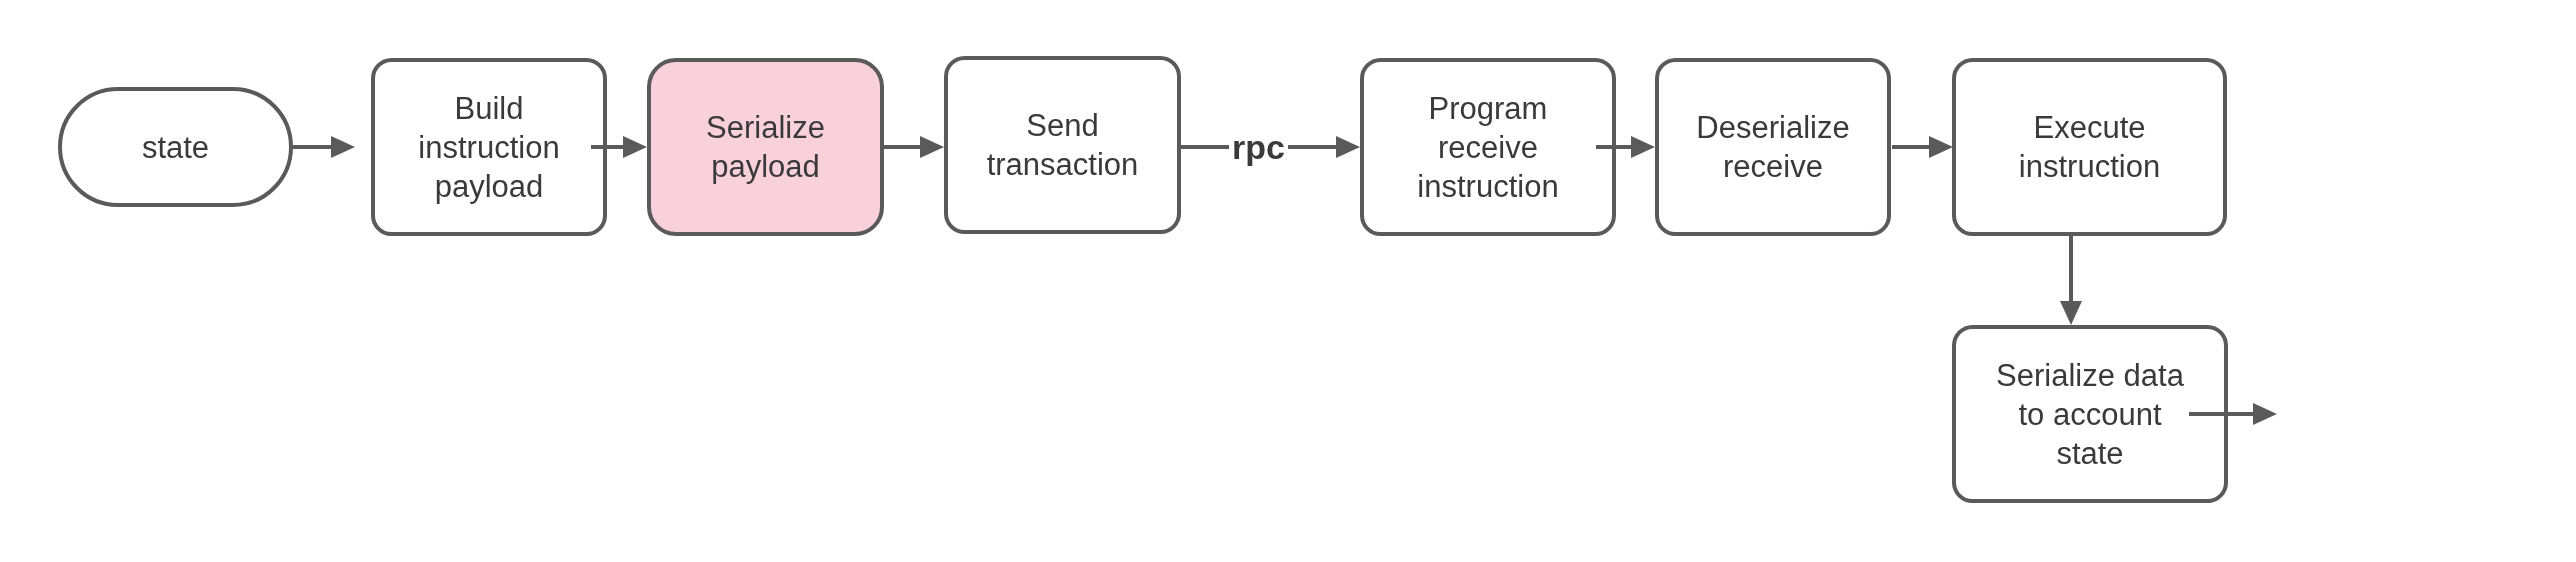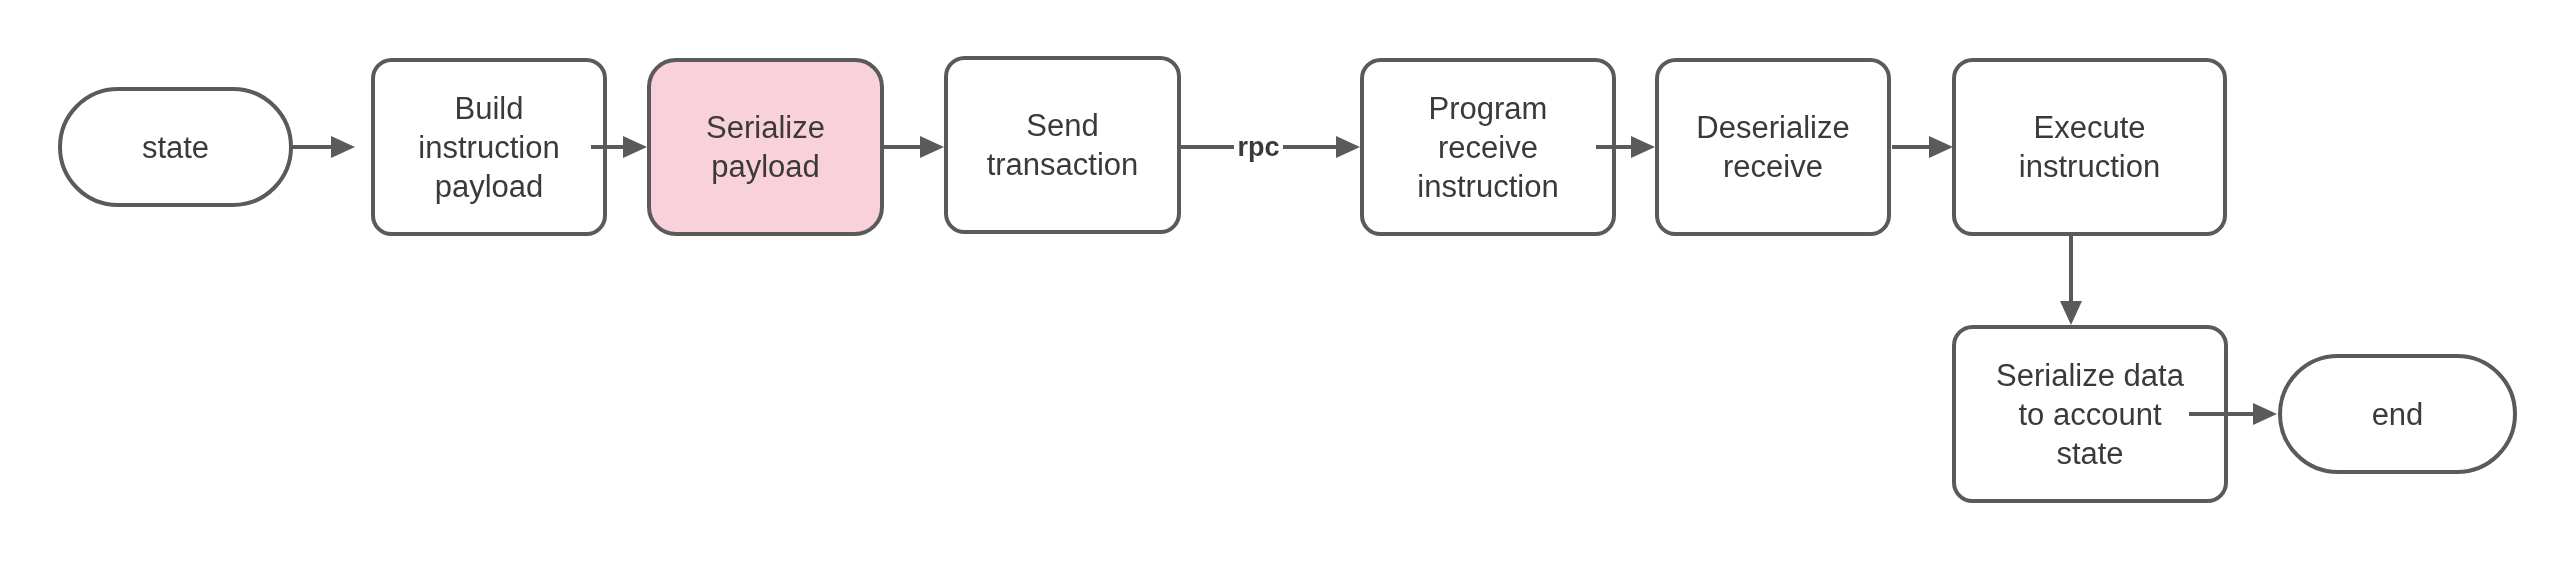--- a/index.html
+++ b/index.html
@@ -58,21 +58,21 @@
     border-bottom: 11px solid transparent;
   }
   .head-d {
     width: 0; height: 0;
     border-top: 24px solid var(--stroke, #5a5a5a);
     border-left: 11px solid transparent;
     border-right: 11px solid transparent;
   }
   .edge-label {
     color: var(--text, #3a3a3a);
-    font-size: 27px;
+    font-size: 34px;
     font-weight: bold;
     line-height: 24px;
     padding: 0 3.2px;
     white-space: nowrap;
   }
 </style>
 </head>
 <body>
 
 <div id="canvas">
@@ -112,23 +112,20 @@
     <span class="label">Execute
 instruction</span>
   </div>
 
   <div class="node box" style="left:1952px; top:325px; width:276px; height:178px">
     <span class="label">Serialize data
 to account
 state</span>
   </div>
 
-  <div class="node terminator" style="left:2278px; top:354px; width:239px; height:120px">
-    <span class="label">end</span>
-  </div>
 
   <div class="arrow h" style="left:291px; top:135px; width:64px">
     <span class="seg"></span>
     <span class="head-r"></span>
   </div>
 
   <div class="arrow h" style="left:591px; top:135px; width:56px">
     <span class="seg"></span>
     <span class="head-r"></span>
   </div>

